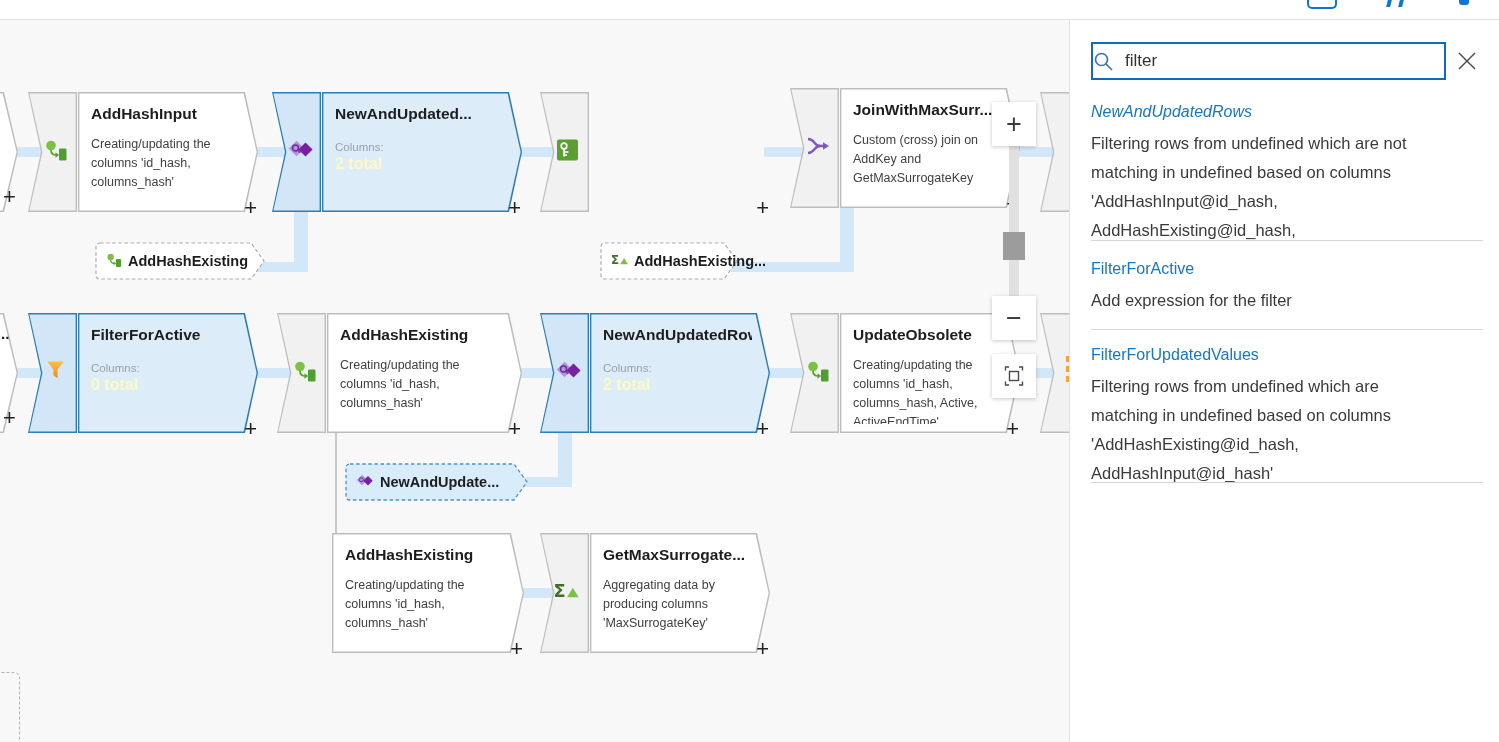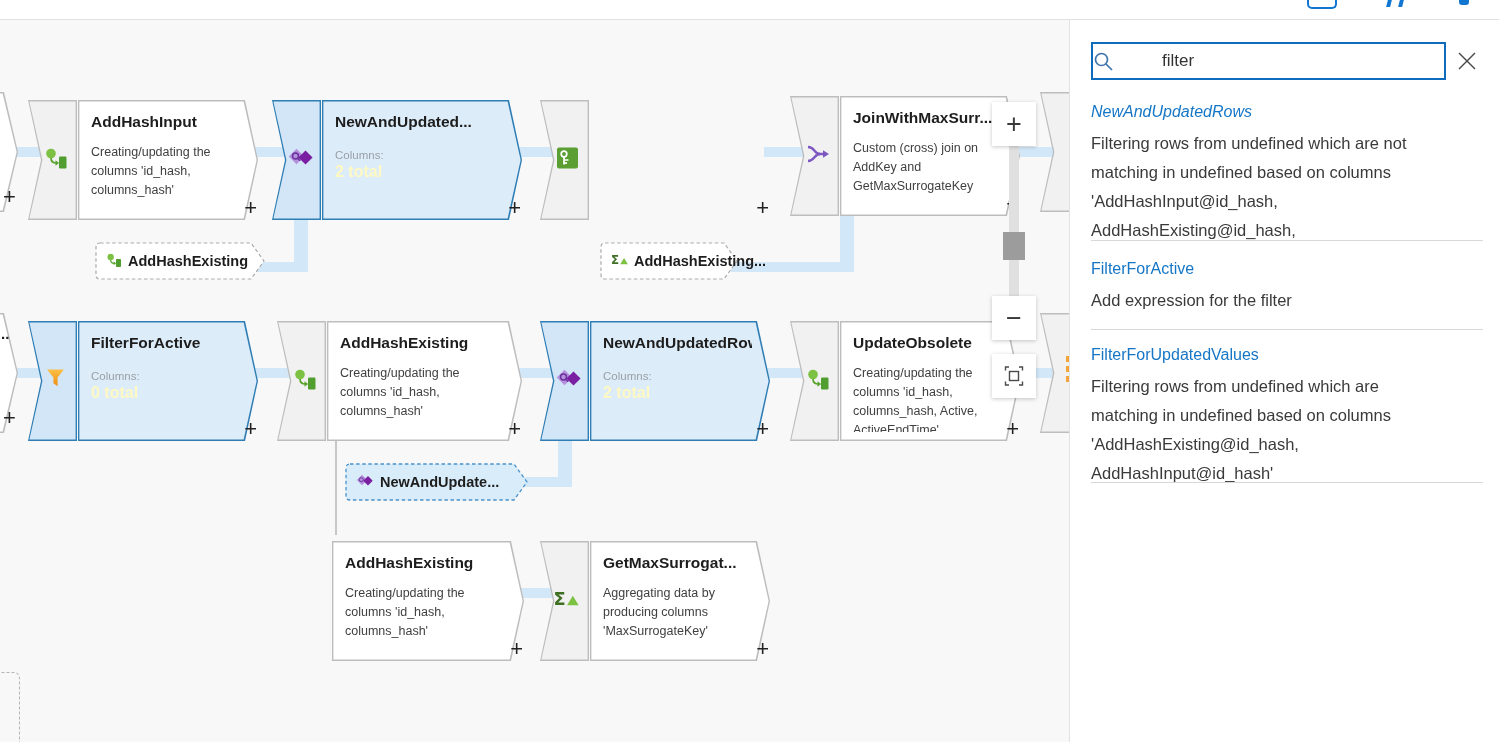--- a/index.html
+++ b/index.html
@@ -9,21 +9,21 @@
   .topbar{position:absolute;left:0;top:0;width:1499px;height:19px;background:#fff;border-bottom:1px solid #e2e2e2;z-index:6;}
   .tb-ico{position:absolute;background:#1176d1;}
 
   
   .canvas{position:absolute;left:0;top:0;width:1069px;height:742px;background:#f8f8f8;overflow:hidden;z-index:1;}
 
   .conn{position:absolute;background:#d2e7f8;z-index:1;}
   .grayline{position:absolute;background:#c8c8c8;z-index:1;}
 
   .node{position:absolute;height:120px;display:flex;z-index:2;}
-  .sec{position:relative;height:100%;margin-top:8px;}
+  .sec{position:relative;height:100%;}
   .sec .fill{position:absolute;inset:1.4px;}
   .icon-sec{width:49px;background:#bdbdbd;flex:none;}
   .icon-sec,.icon-sec .fill{clip-path:polygon(0 0,100% 0,100% 100%,0 100%,13px 50%);}
   .icon-sec .fill{background:#f1f1f1;}
   .body-sec{flex:1;margin-left:1px;background:#bdbdbd;}
   .body-sec,.body-sec .fill{clip-path:polygon(0 0,calc(100% - 13px) 0,100% 50%,calc(100% - 13px) 100%,0 100%);}
   .body-sec .fill{background:#ffffff;}
   .node.sel .icon-sec,.node.sel .body-sec{background:#2e7db4;}
   .node.sel .icon-sec .fill{background:#d2e6f7;}
   .node.sel .body-sec .fill{background:#ddecf9;}
@@ -51,21 +51,21 @@
   .dashed-corner{position:absolute;left:-160px;top:672px;width:178px;height:140px;border:1.6px dashed #b3b3b3;border-radius:6px;z-index:2;background:transparent;}
 
   
   .zbtn{position:absolute;width:44px;height:44px;background:#fff;box-shadow:0 1px 4px rgba(0,0,0,.22);display:flex;align-items:center;justify-content:center;z-index:4;font-size:27px;font-weight:300;color:#3a3a3a;}
   .ztrack{position:absolute;left:1009px;top:146px;width:10px;height:152px;background:#e0e0e0;z-index:3;}
   .zthumb{position:absolute;left:1003px;top:232px;width:22px;height:28px;background:#9c9c9c;z-index:4;}
   .orange-sliver{position:absolute;width:3px;height:6px;background:#f3a43a;z-index:2;}
 
   
   .panel{position:absolute;left:1069px;top:19px;width:430px;height:723px;background:#fff;border-left:1px solid #e2e2e2;z-index:5;}
-  .searchbox{position:absolute;left:21px;top:23px;width:355px;height:38px;border:2px solid #0f6cbd;background:#fff;display:flex;align-items:center;box-sizing:border-box;gap:9px;justify-content:space-between;}
+  .searchbox{position:absolute;left:21px;top:23px;width:355px;height:38px;border:2px solid #0f6cbd;background:#fff;display:flex;align-items:center;box-sizing:border-box;gap:9px;}
   .searchbox input{border:none;outline:none;font-size:17px;color:#333;font-family:"Liberation Sans",sans-serif;width:280px;background:transparent;}
   .panel-close{position:absolute;left:386px;top:31px;width:22px;height:22px;cursor:pointer;z-index:6;}
   .res-name{position:absolute;left:21px;font-size:16px;color:#1576c6;cursor:pointer;}
   .res-desc{position:absolute;left:21px;width:350px;font-size:16.5px;color:#3a3a3a;line-height:29px;}
   .res-div{position:absolute;left:21px;width:392px;height:1px;background:#d8d8d8;}
 </style>
 </head>
 <body>
 
 <div class="stage">
@@ -351,21 +351,21 @@
         <span class="icon-wrap" style="left:13px;">
           <svg width="26" height="21" viewBox="0 0 24 20">
               <text x="0" y="16" font-size="17" font-weight="bold" fill="#3e6f22" font-family="DejaVu Sans, sans-serif">Σ</text>
               <path d="M13,16 L18.5,7 L24,16 z" fill="#7cc142"></path>
             </svg>
         </span>
       </div>
       <div class="sec body-sec">
           <div class="fill"></div>
         <div class="body-txt">
-          <div class="n-title">GetMaxSurrogat...</div>
+          <div class="n-title">GetMaxSurrogate...</div>
           <div class="n-desc">Aggregating data by producing columns 'MaxSurrogateKey'</div>
         </div>
       </div>
       <div class="plus">+</div>
     </div>
 
     <div class="dashed-corner"></div>
 
     <div class="zbtn" style="left:992px;top:102px;">+</div>
     <div class="ztrack"></div>

